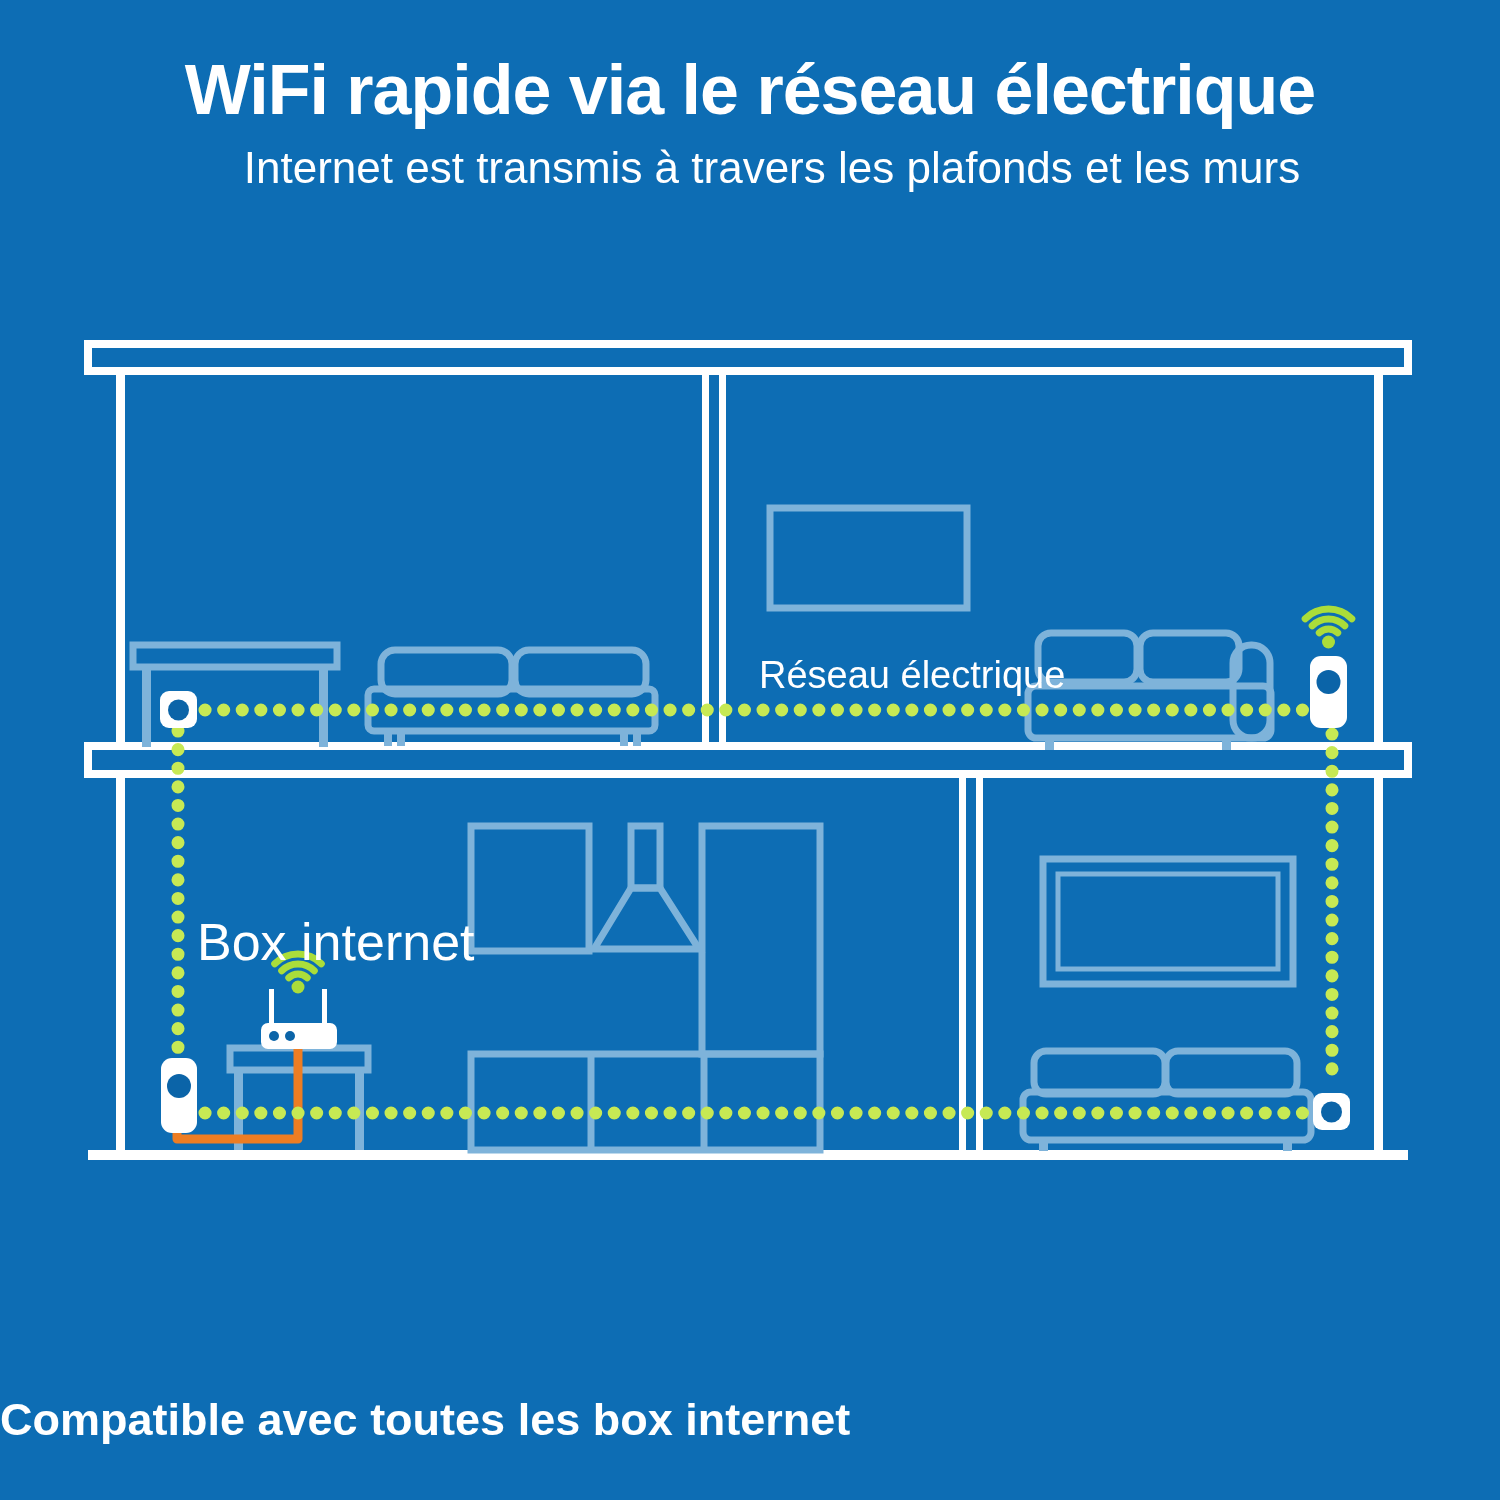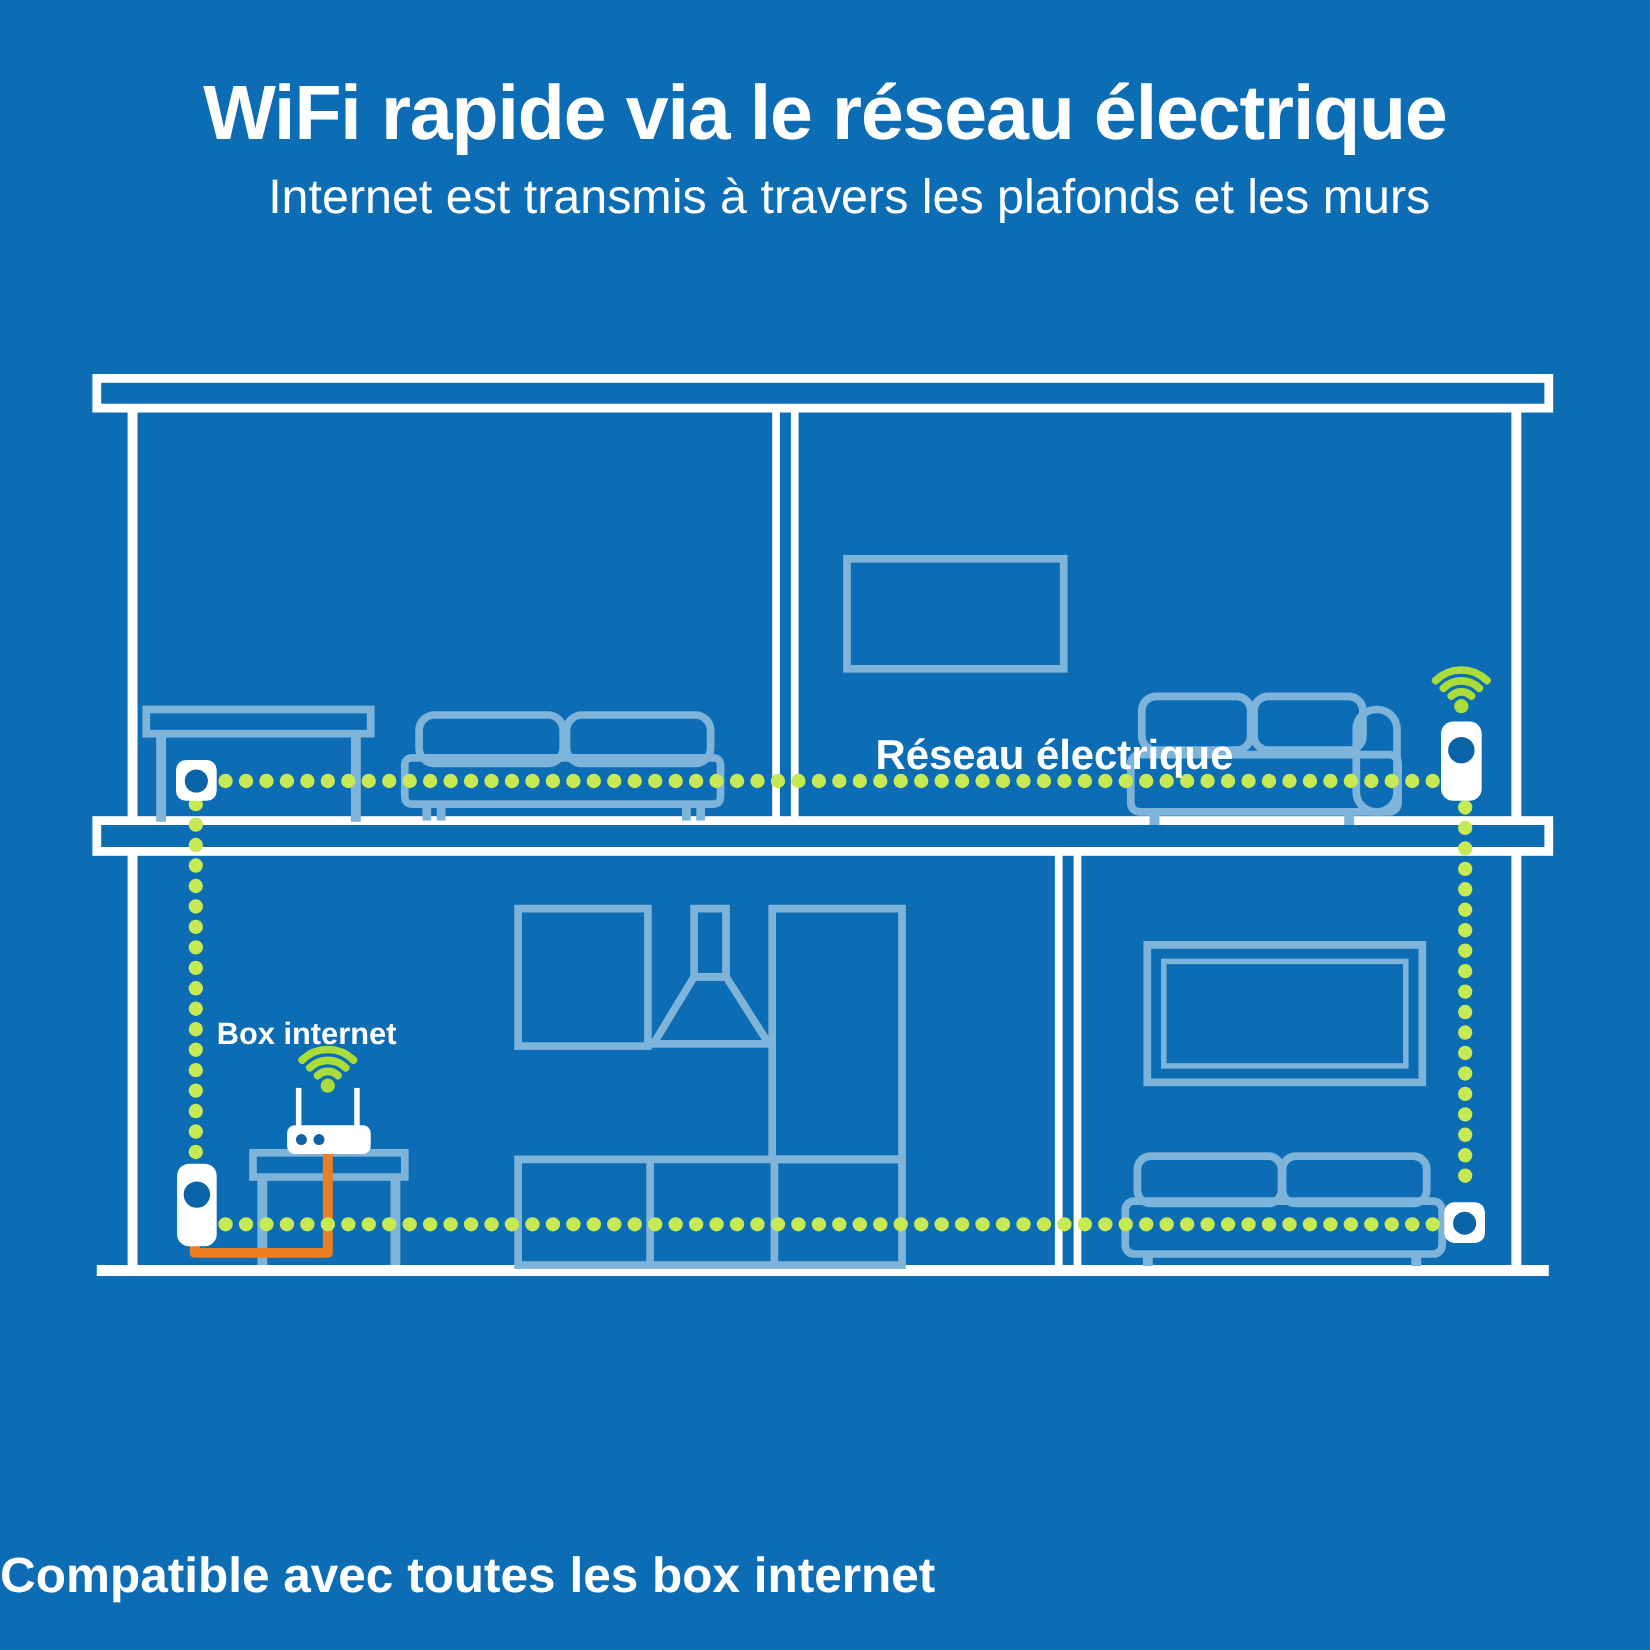--- a/index.html
+++ b/index.html
@@ -3,26 +3,26 @@
 <meta charset="utf-8">
 <style>
   html,body{margin:0;padding:0;}
   body{
     width:1500px;height:1500px;position:relative;overflow:hidden;
     background:var(--background,#0d6db4);
     font-family:"Liberation Sans",sans-serif;
     -webkit-font-smoothing:antialiased;
   }
   .stage{position:absolute;inset:0;width:1500px;height:1500px;}
-  .txt{position:absolute;color:#fff;white-space:nowrap;margin-top:12px;}
+  .txt{position:absolute;color:#fff;white-space:nowrap;}
   .title{left:0;right:0;top:50px;text-align:center;font-size:70px;font-weight:700;letter-spacing:-1px;}
   .subtitle{left:0;right:0;top:143px;text-align:center;font-size:44px;font-weight:400;padding-left:44px;}
   .footer-caption{left:0;right:0;top:1394px;font-size:45px;font-weight:600;}
-  .label-reseau{left:796px;top:654px;font-size:38px;font-weight:700;}
-  .label-box{left:197px;top:912px;font-size:28px;font-weight:700;}
+  .label-reseau{left:759px;top:654px;font-size:38px;font-weight:400;}
+  .label-box{left:197px;top:912px;font-size:52px;font-weight:400;}
 
   svg{position:absolute;left:0;top:0;}
   .sw{fill:var(--structure-white,#fff);}
   .bar{fill:var(--background,#0d6db4);stroke:var(--structure-white,#fff);stroke-width:8;}
   .fur{fill:none;stroke:var(--furniture-blue,#7eb3da);stroke-width:7;}
   .fur-thin{fill:none;stroke:var(--furniture-blue,#7eb3da);stroke-width:5;}
   .furf{fill:var(--furniture-blue,#7eb3da);}
   .dots{fill:none;stroke:var(--powerline-green,#c7e954);stroke-width:13;stroke-linecap:round;stroke-dasharray:0.1 18.5;}
   .wifi{fill:none;stroke:var(--wifi-green,#abdd3a);stroke-width:7;stroke-linecap:round;}
   .wifidot{fill:var(--wifi-green,#abdd3a);}

